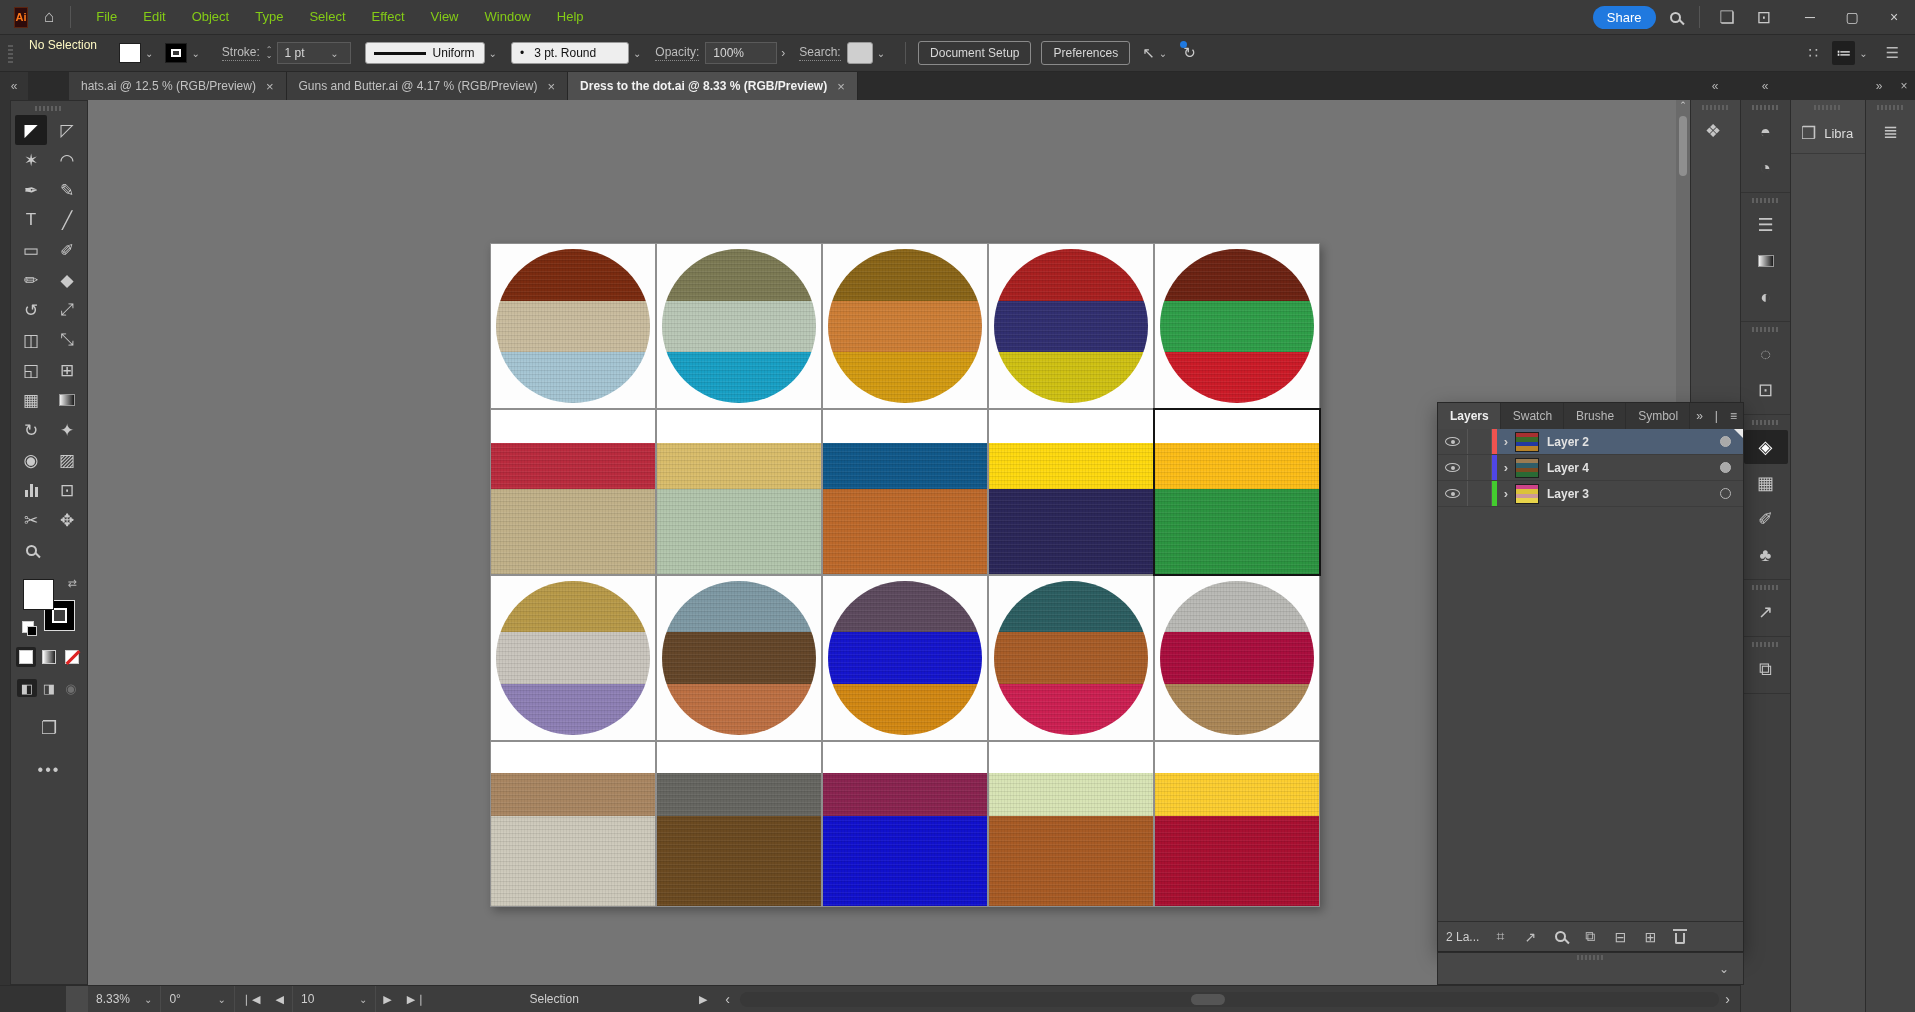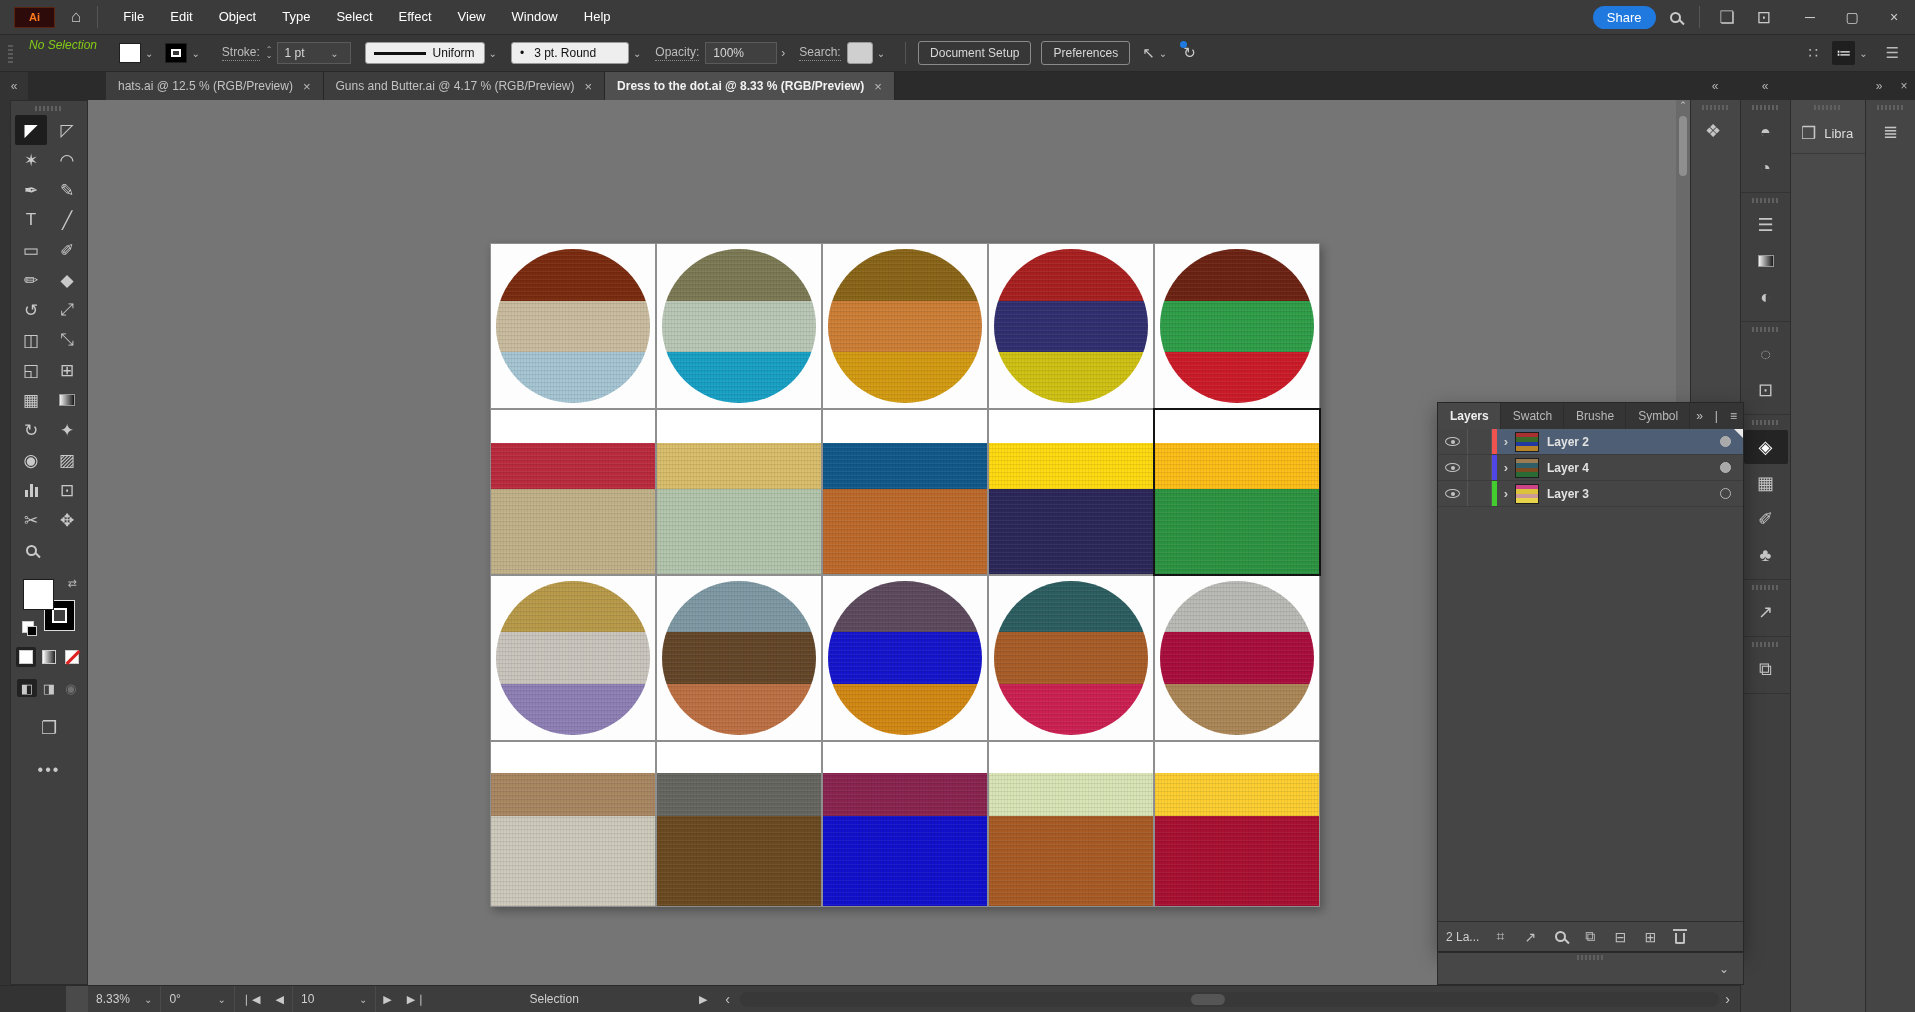--- a/index.html
+++ b/index.html
@@ -1,53 +1,53 @@
 <!DOCTYPE html>
 <html><head>
 <meta charset="utf-8">
 <style>
   *{margin:0;padding:0;box-sizing:border-box;font-family:"Liberation Sans",sans-serif;}
   html,body{width:1915px;height:1012px;overflow:hidden;background:#333;}
   #app{position:relative;width:1915px;height:1012px;background:#333;color:#cfcfcf;font-size:13px;}
   .ni{user-select:none}
   
   #titlebar{position:absolute;left:0;top:0;width:1915px;height:35px;background:#3b3b3b;border-bottom:1px solid #2a2a2a;display:flex;align-items:center;}
-  #ai-logo{width:41px;height:21px;margin-left:14px;background:#2e0b0b;color:#ff7a1a;font-size:11px;font-weight:bold;display:flex;align-items:center;justify-content:center;border:1px solid #5a2410;}
+  #ai-logo{width:14px;height:21px;margin-left:14px;background:#2e0b0b;color:#ff7a1a;font-size:11px;font-weight:bold;display:flex;align-items:center;justify-content:center;border:1px solid #5a2410;}
   .tb-icon{color:#c9c9c9;font-size:17px;margin-left:16px;}
   .tb-sep{width:1px;height:22px;background:#555;margin:0 12px 0 16px;}
   #menus{display:flex;align-items:center;}
-  .menu-item{padding:0 13px;color:#ffffff;font-size:13px;line-height:34px;cursor:default;}
+  .menu-item{padding:0 13px;color:#84cc16;font-size:13px;line-height:34px;cursor:default;}
   #titlebar .spacer{flex:1}
   #share-btn{background:#2079df;color:#fff;border-radius:12px;height:23px;padding:0 14px;display:flex;align-items:center;font-size:13px;margin-right:14px;}
   .mag{display:inline-block;width:11px;height:11px;border:2px solid #c9c9c9;border-radius:50%;position:relative;}
   .mag::after{content:"";position:absolute;width:7px;height:2px;background:#c9c9c9;transform:rotate(45deg);right:-6px;bottom:-2px;}
   .win-ctl{width:42px;height:34px;display:flex;align-items:center;justify-content:center;color:#cfcfcf;font-size:14px;}
   
   #controlbar{position:absolute;left:0;top:35px;width:1915px;height:37px;background:#373737;border-bottom:1px solid #282828;display:flex;align-items:center;font-size:12px;}
   .drag-dots-v{width:5px;height:20px;margin-left:8px;background:repeating-linear-gradient(0deg,#5a5a5a 0 2px,transparent 2px 4px);}
-  #no-selection{color:#84cc16;margin:0 22px 16px 16px;font-style:italic;}
+  #no-selection{color:#fef9c3;margin:0 22px 16px 16px;}
   .swatch-dd{display:flex;align-items:center;margin-right:8px;}
   .swatch{width:22px;height:20px;border:1px solid #1f1f1f;background:#fff;}
   .swatch.stroke-sw{background:#000;position:relative;}
   .swatch.stroke-sw::after{content:"";position:absolute;inset:5px;border:2px solid #fff;background:#373737;}
   .dd{color:#bdbdbd;font-size:10px;margin:0 4px;}
   .cb-label{color:#bdbdbd;border-bottom:1px dotted #8a8a8a;padding-bottom:1px;margin:0 6px 0 10px;}
   .stepper{display:flex;flex-direction:column;line-height:6px;font-size:8px;color:#bdbdbd;margin-right:4px;}
   .dark-box{background:#404040;border:1px solid #5a5a5a;height:22px;display:flex;align-items:center;padding:0 7px;color:#d6d6d6;}
   .lite-box{background:#eee;border:1px solid #999;border-radius:3px;height:22px;display:flex;align-items:center;padding:0 8px;color:#111;}
   .wline{width:52px;height:3px;background:#111;margin-right:7px;}
   .cb-btn{border:1px solid #8a8a8a;border-radius:3px;height:24px;display:flex;align-items:center;padding:0 11px;color:#d8d8d8;margin-left:10px;}
   .cb-icon{color:#c9c9c9;font-size:15px;margin-left:12px;position:relative;}
   .blue-dot::before{content:"";position:absolute;width:7px;height:7px;border-radius:50%;background:#2079df;top:-3px;left:-3px;}
   .cb-right-icon{color:#b9b9b9;font-size:15px;margin-left:14px;}
   .active-chip{background:#1f1f1f;padding:3px 4px;border-radius:2px;color:#e8e8e8;}
   
   #tabbar{position:absolute;left:0;top:72px;width:1915px;height:28px;background:#2b2b2b;display:flex;align-items:stretch;}
   .collapse-strip{width:28px;display:flex;align-items:center;justify-content:center;color:#b5b5b5;font-size:12px;background:#343434;}
-  #tabs{display:flex;margin-left:78px;}
+  #tabs{display:flex;margin-left:41px;}
   .doc-tab{display:flex;align-items:center;padding:0 12px;background:#3d3d3d;border-right:1px solid #262626;color:#c2c2c2;font-size:12px;}
   .doc-tab.active{background:#4f4f4f;color:#f2f2f2;}
   .tab-title{font-weight:bold;margin-right:10px;white-space:nowrap;}
   .doc-tab:not(.active) .tab-title{font-weight:normal;}
   .tab-close{color:#b9b9b9;font-size:13px;}
   #tabbar .spacer{flex:1}
   .dock-headers{display:flex;}
   .dock-hdr{display:flex;align-items:center;justify-content:center;color:#b5b5b5;font-size:12px;}
   
   #canvas{position:absolute;left:88px;top:100px;width:1602px;height:885px;background:#757575;}

